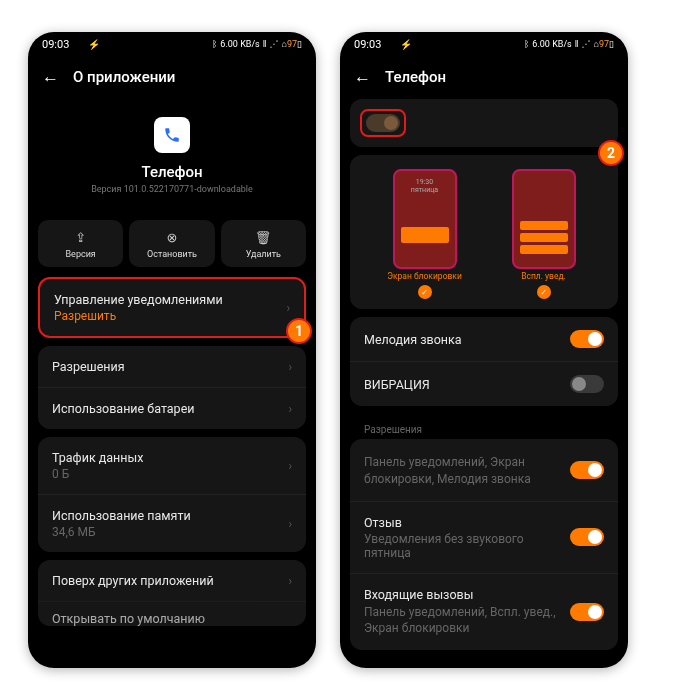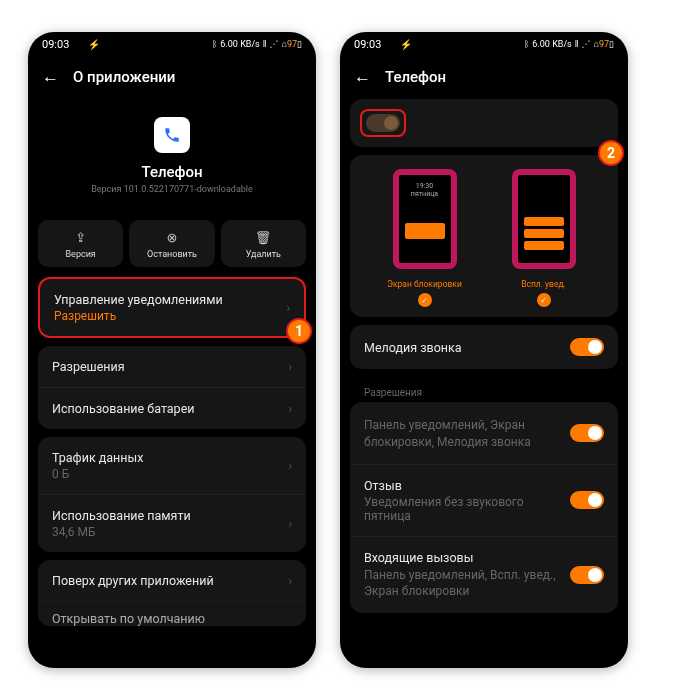--- a/index.html
+++ b/index.html
@@ -143,24 +143,24 @@
 }
 .preview-row {
   display: flex;
   gap: 10px;
   padding: 14px 20px 10px;
   justify-content: center;
 }
 .preview-item { text-align: center; flex: 1; }
 .preview-box {
   width: 64px; height: 100px;
-  background: #000000;
-  border: 6px solid #be185d;
+  background: #7f1d1d;
+  border: 2px solid #be185d;
   border-radius: 8px;
-  margin: 0 auto 10px;
+  margin: 0 auto 2px;
   position: relative;
   overflow: hidden;
 }
 .lock-time {
   position: absolute;
   top: 8px; left: 0; right: 0;
   text-align: center;
   color: #aaa;
   font-size: 7px;
   line-height: 1.1;
@@ -360,20 +360,26 @@
       </div>
     </div>
 
     <div class="card">
       <div class="row">
         <div class="row-main">
             <div class="row-title">Мелодия звонка</div>
           </div>
         <div class="toggle on"></div>
       </div>
+      <div class="row">
+        <div class="row-main">
+            <div class="row-title">ВИБРАЦИЯ</div>
+          </div>
+        <div class="toggle off"></div>
+      </div>
     </div>
 
     <div class="cat-label">Разрешения</div>
 
     <div class="card">
       <div class="row">
         <div class="row-main">
           <div class="row-sub multi">Панель уведомлений, Экран блокировки, Мелодия звонка</div>
         </div>
         <div class="toggle on"></div>

